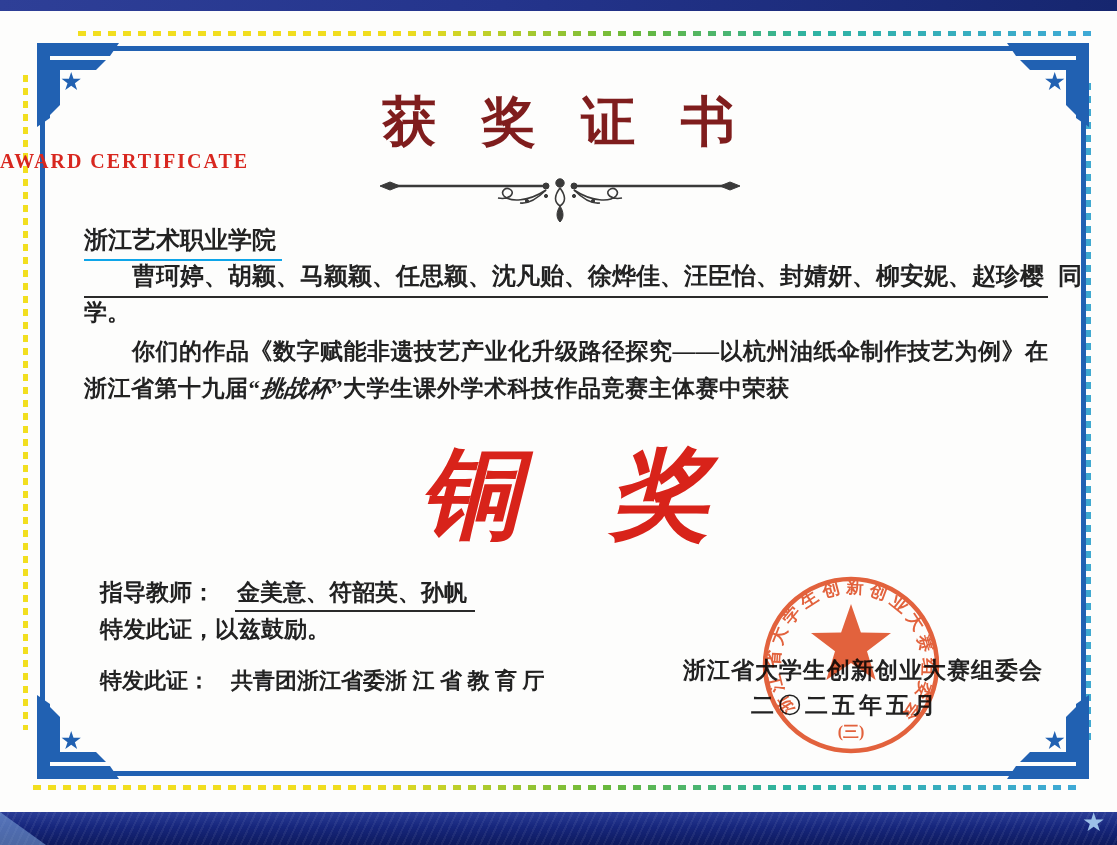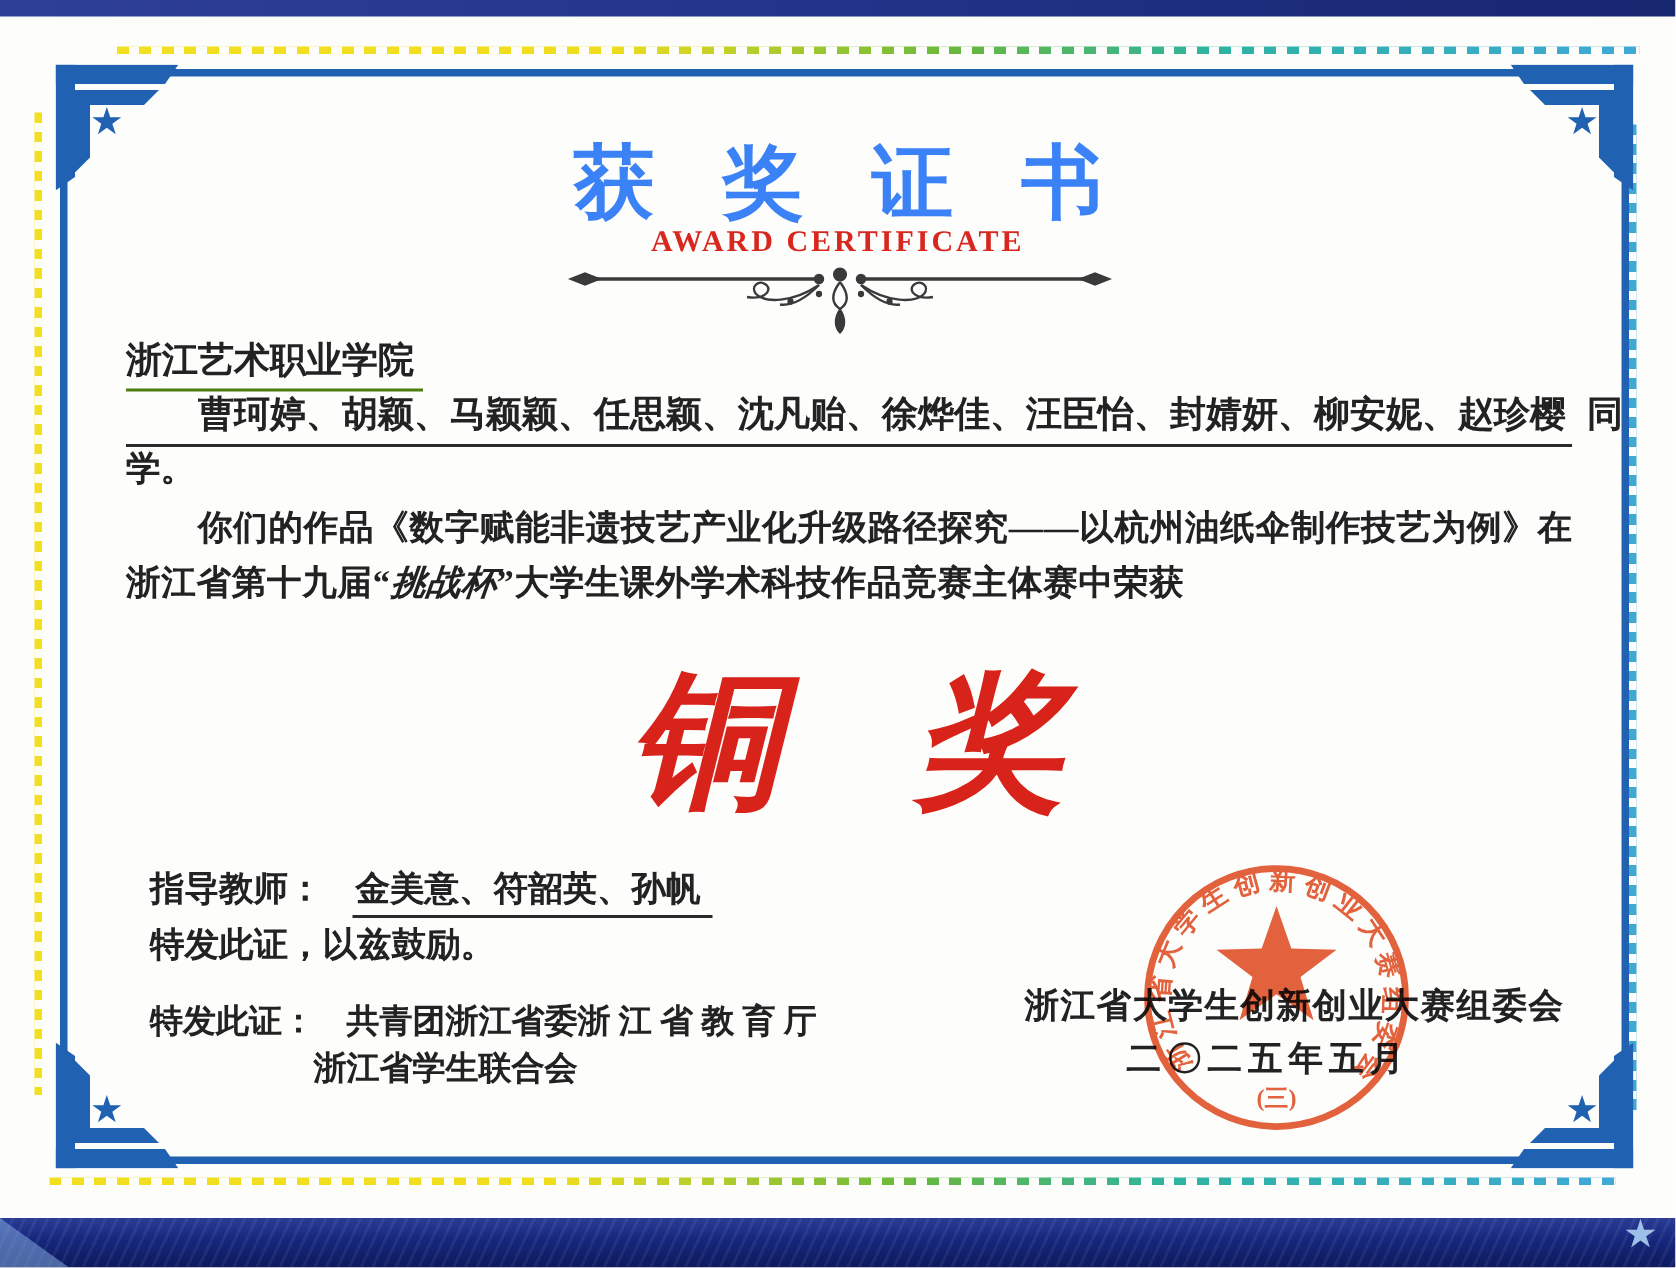--- a/index.html
+++ b/index.html
@@ -37,28 +37,28 @@
   .b1v{left:0;top:0;width:13px;height:84px;clip-path:polygon(0 0,100% 0,100% calc(100% - 9px),0 100%);}
   .b2h{left:13px;top:17px;width:56px;height:10px;clip-path:polygon(0 0,100% 0,calc(100% - 10px) 100%,0 100%);}
   .b2v{left:13px;top:17px;width:10px;height:55px;clip-path:polygon(0 0,100% 0,100% calc(100% - 10px),0 100%);}
   .corner .star{position:absolute;left:23px;top:26px;font-size:25px;line-height:1;color:#2161b2;}
   .c-tl{left:37px;top:43px;}
   .c-tr{left:989px;top:43px;transform:scaleX(-1);}
   .c-bl{left:37px;top:679px;transform:scaleY(-1);}
   .c-br{left:989px;top:679px;transform:scale(-1,-1);}
   
   .title{left:0;top:86px;width:1117px;text-align:center;font-size:54px;font-weight:900;
-    color:#3b82f6;letter-spacing:16px;text-indent:16px;}
-  .subtitle{left:0;top:150px;width:1117px;text-align:center;font-size:20px;font-weight:bold;
+    color:#7f1d1d;letter-spacing:16px;text-indent:16px;}
+  .subtitle{left:0;top:150px;width:1117px;font-size:20px;font-weight:bold;
     color:#d8271f;letter-spacing:2px;}
   .divider{left:378px;top:172px;}
   
   .cn{font-weight:bold;white-space:nowrap;}
   .school{left:84px;top:224px;font-size:24px;}
-  .school .u{display:inline-block;border-bottom:2px solid #4d7c0f;padding:0 6px 3px 0;}
+  .school .u{display:inline-block;border-bottom:2px solid #0ea5e9;padding:0 6px 3px 0;}
   .names{left:84px;top:260px;font-size:24px;}
   .names .u{display:inline-block;border-bottom:2px solid #2a2a2a;padding:0 4px 4px 48px;}
   .names .suffix{margin-left:10px;}
   .wrap-line{left:84px;top:297px;font-size:23px;}
   .para1{left:84px;top:336px;font-size:23px;letter-spacing:.5px;padding-left:48px;}
   .para2{left:84px;top:373px;font-size:23px;letter-spacing:.5px;}
   .cup{font-style:italic;transform:skewX(-6deg);display:inline-block;}
   
   .award{left:0;top:428px;width:1130px;text-align:center;font-size:100px;font-weight:900;
     color:#d8231a;letter-spacing:90px;text-indent:90px;font-style:italic;}
@@ -166,24 +166,20 @@
   <span>指导教师：</span><span class="u">金美意、符韶英、孙帆</span>
 </div>
 <div class="abs cn issue">特发此证，以兹鼓励。</div>
 
 <div class="abs cn orglabel">特发此证：</div>
 <div class="abs orgrows">
   <div class="orgrow">
     <span class="c1">共青团浙江省委</span>
     <span class="c2">浙 江 省 教 育 厅</span>
   </div>
-  <div class="orgrow">
-    <span class="c1">浙江省学生联合会</span>
-    <span class="c2"></span>
-  </div>
 </div>
 
 <div class="abs cn committee">浙江省大学生创新创业大赛组委会</div>
 <div class="abs cn date">二〇二五年五月</div>
 
 <svg class="abs seal" viewBox="0 0 188 188">
   <circle cx="94" cy="94" r="86" fill="none" stroke="#e2552c" stroke-width="4.5"></circle>
   <polygon points="94,44 103.9,72.4 134,73.1 110,91.3 118.7,120.1 94,102.9 69.3,120.1 78,91.3 54,73.1 84.1,72.4" fill="#e2552c" transform="translate(0,-11)"></polygon>
   <path id="sealArc" d="M 39 140 A 72 72 0 1 1 149 140" fill="none"></path>
   <text font-size="17.5" font-weight="bold" fill="#e2552c" font-family="Liberation Serif, DejaVu Serif, serif">

